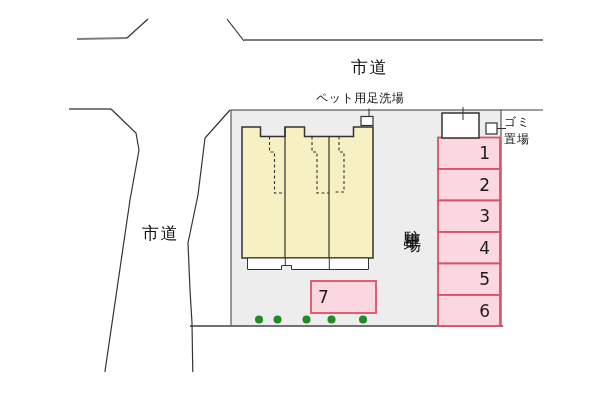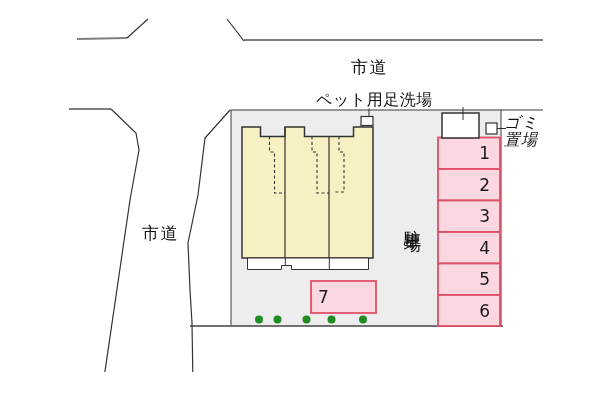--- a/index.html
+++ b/index.html
@@ -3,26 +3,26 @@
 <meta charset="utf-8">
 <style>
   html,body{margin:0;padding:0;background:#fff;}
   #canvas{
     position:relative;width:600px;height:372px;background:#ffffff;
     overflow:hidden;font-family:"DejaVu Sans",sans-serif;color:#111;border-radius:23px;
   }
   #plan-svg{position:absolute;left:0;top:0;}
   .lbl{position:absolute;white-space:nowrap;color:#111;}
   .lbl-road{font-size:17px;letter-spacing:1.5px;}
-  .lbl-sm{font-size:16px;letter-spacing:0.5px;}
+  .lbl-sm{font-size:12px;letter-spacing:0.5px;}
   #lbl-road-top{left:351px;top:56px;}
   #lbl-road-left{left:142px;top:222px;}
   #lbl-pet{left:316px;top:90px;}
   #lbl-bicycle{left:440px;top:90px;letter-spacing:1px;}
-  #lbl-garbage{left:504px;top:114px;line-height:17px;letter-spacing:1px;font-style:italic;}
+  #lbl-garbage{left:504px;top:114px;line-height:17px;letter-spacing:1px;}
   #lbl-garbage span{display:block;}
   #lbl-parking-lot{
     left:402px;top:216px;font-size:17px;letter-spacing:3px;
     writing-mode:vertical-rl;text-orientation:upright;height:64px;
   }
   .num{
     position:absolute;left:440px;width:50px;text-align:right;
     font-size:17px;line-height:16px;color:#1a1a1a;
   }
   #num-1{top:145px;} #num-2{top:177px;} #num-3{top:208px;}

